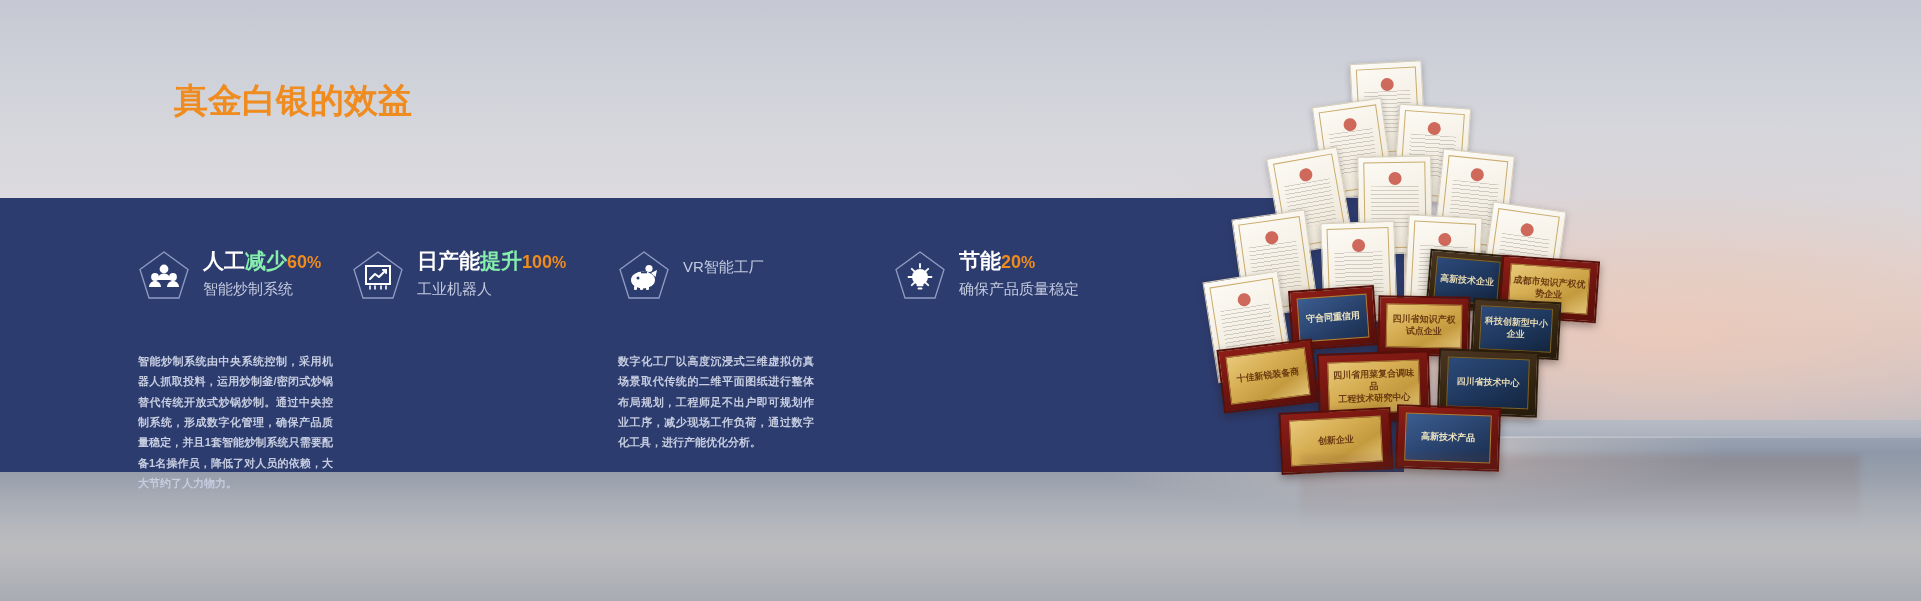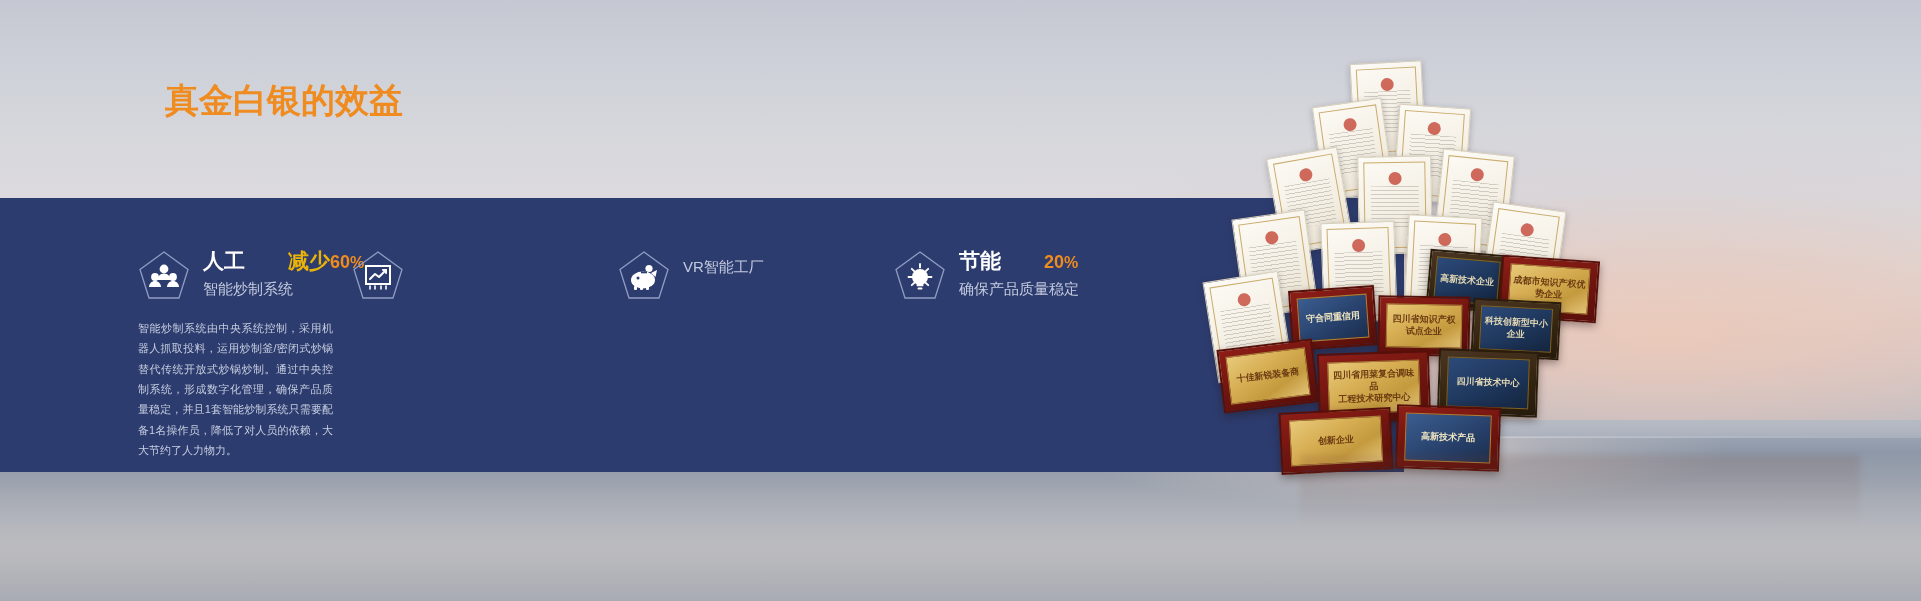--- a/index.html
+++ b/index.html
@@ -60,21 +60,21 @@
     display:flex;align-items:baseline;white-space:nowrap;
   }
   .hl-plain{
     font-size:33px;color:#3a4a7c;letter-spacing:1px;font-weight:400;
   }
   .hl-strong{
     font-size:56px;color:#2d3c72;font-weight:800;letter-spacing:0px;
     margin:0 6px;line-height:1;
   }
   .hl-accent{
-    font-size:34px;color:#ef8b1f;font-weight:800;letter-spacing:0px;margin-left:13px;
+    font-size:34px;color:#ef8b1f;font-weight:800;letter-spacing:0px;margin-left:22px;
   }
 
   
   .panel{
     position:absolute;left:0px;top:198px;width:1404px;height:274px;
     background:#2d3c6e;
   }
   .panel-inner{
     position:absolute;left:0;top:0;width:100%;height:100%;
     display:flex;
@@ -93,28 +93,28 @@
   .pent{
     width:52px;height:55px;flex:0 0 52px;margin-right:13px;margin-top:2px;
     position:relative;
   }
   .pent svg{display:block;}
   .feat-text{padding-top:2px;}
   .feat-title{
     font-size:21px;font-weight:700;color:#ffffff;line-height:1.05;white-space:nowrap;
   }
   .feat-title .num{color:#f08b1d;font-size:18px;font-weight:800;}
-  .feat-title .hi{color:#eab308;margin-left:43px;}
+  .feat-title .hi{color:#86efac;}
   .feat-title .pct{color:#f08b1d;font-size:16px;font-weight:700;}
   .feat-sub{
     font-size:15px;color:#c3cadf;margin-top:8px;font-weight:400;white-space:nowrap;
   }
   .feat-body{
-    margin-top:4px;font-size:11px;line-height:1.85;color:#c6cde0;
-    text-align:justify;font-weight:400;
+    margin-top:37px;font-size:11px;line-height:1.85;color:#c6cde0;
+    text-align:justify;font-weight:700;
   }
   .f1 .feat-body{width:195px;}
   .f2 .feat-body{width:196px;}
   .f3 .feat-body{width:196px;}
   .f4 .feat-body{width:216px;}
 
   
   .certs{position:absolute;left:1210px;top:44px;width:711px;height:450px;}
   .cert{position:absolute;box-sizing:border-box;}
   .paper{
@@ -221,20 +221,24 @@
               <polyline points="18,29 23,24 27,27 34,20" fill="none" stroke="#ffffff" stroke-width="2" stroke-linecap="round" stroke-linejoin="round"></polyline>
               <polyline points="31,20 34,20 34,23" fill="none" stroke="#ffffff" stroke-width="2" stroke-linecap="round" stroke-linejoin="round"></polyline>
               <g stroke="#ffffff" stroke-width="1.6" stroke-linecap="round">
                 <line x1="18" y1="36" x2="18" y2="39"></line>
                   <line x1="23" y1="36" x2="23" y2="39"></line>
                 <line x1="29" y1="36" x2="29" y2="39"></line>
                   <line x1="34" y1="36" x2="34" y2="39"></line>
               </g>
             </svg>
           </div>
+          <div class="feat-text">
+            <div class="feat-title"><span>日产能</span><span class="hi">提升</span><span class="num">100</span><span class="pct">%</span></div>
+            <div class="feat-sub">工业机器人</div>
+          </div>
         </div>
       </div>
 
       <div class="feature f3">
         <div class="feat-head">
           <div class="pent">
             <svg width="52" height="55" viewBox="0 0 52 55">
               <polygon points="26,2 50,19.5 41,48 11,48 2,19.5" fill="none" stroke="#8f9cc4" stroke-width="1.3"></polygon>
               <g fill="#ffffff">
                 <ellipse cx="25" cy="30" rx="12" ry="8.4"></ellipse>
@@ -245,20 +249,21 @@
                 <rect x="28" y="36" width="3" height="4" rx="1"></rect>
               </g>
               <circle cx="20" cy="28" r="1.5" fill="#2d3c6e"></circle>
               <rect x="23" y="21.5" width="6" height="1.8" fill="#2d3c6e"></rect>
             </svg>
           </div>
           <div class="feat-text">
             <div class="feat-sub">VR智能工厂</div>
           </div>
         </div>
+        <div class="feat-body">数字化工厂以高度沉浸式三维虚拟仿真场景取代传统的二维平面图纸进行整体布局规划，工程师足不出户即可规划作业工序，减少现场工作负荷，通过数字化工具，进行产能优化分析。</div>
       </div>
 
       <div class="feature f4">
         <div class="feat-head">
           <div class="pent">
             <svg width="52" height="55" viewBox="0 0 52 55">
               <polygon points="26,2 50,19.5 41,48 11,48 2,19.5" fill="none" stroke="#8f9cc4" stroke-width="1.3"></polygon>
               <g fill="#ffffff">
                 <circle cx="26" cy="27" r="8"></circle>
                 <rect x="22.5" y="34" width="7" height="2.3" rx="1"></rect>

